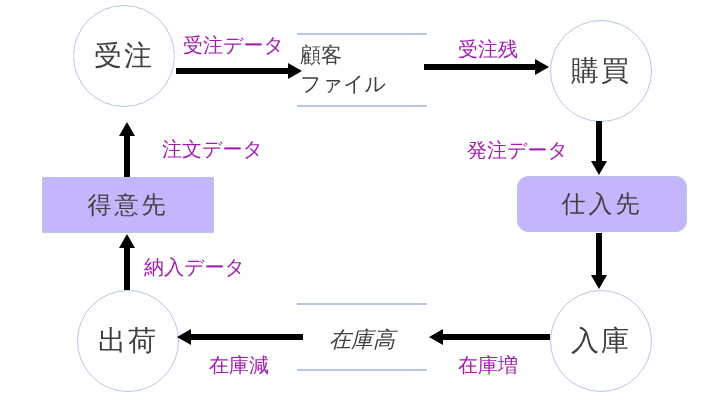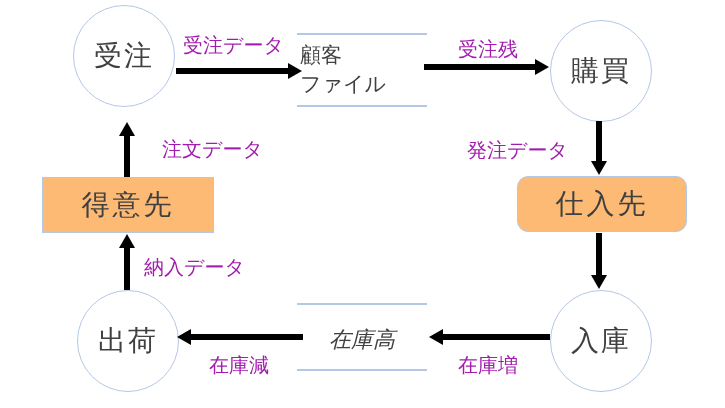--- a/index.html
+++ b/index.html
@@ -10,21 +10,21 @@
   
   .circle{
     position:absolute;border:1.5px solid #b4c7e7;border-radius:50%;
     display:flex;align-items:center;justify-content:center;
     color:#404040;font-size:28px;letter-spacing:2px;box-sizing:border-box;background:#fff;
   }
   
   .rect{
     position:absolute;border:1.5px solid #b4c7e7;
     display:flex;align-items:center;justify-content:center;
-    color:#404040;font-size:28px;letter-spacing:3px;box-sizing:border-box;background:#fdba74;
+    color:#404040;font-size:24px;letter-spacing:3px;box-sizing:border-box;background:#c4b5fd;
   }
   
   .ds-line{position:absolute;height:1.5px;background:#b4c7e7;width:130px;}
   .ds-text{position:absolute;color:#404040;font-size:21px;line-height:29px;white-space:pre;}
   .ds-text-center{position:absolute;color:#404040;font-size:22px;text-align:center;width:130px;}
   
   .shaft-h{position:absolute;height:6px;background:#000;}
   .shaft-v{position:absolute;width:6px;background:#000;}
   .head{position:absolute;width:0;height:0;}
   .head-right{border-left:14px solid #000;border-top:8px solid transparent;border-bottom:8px solid transparent;}

